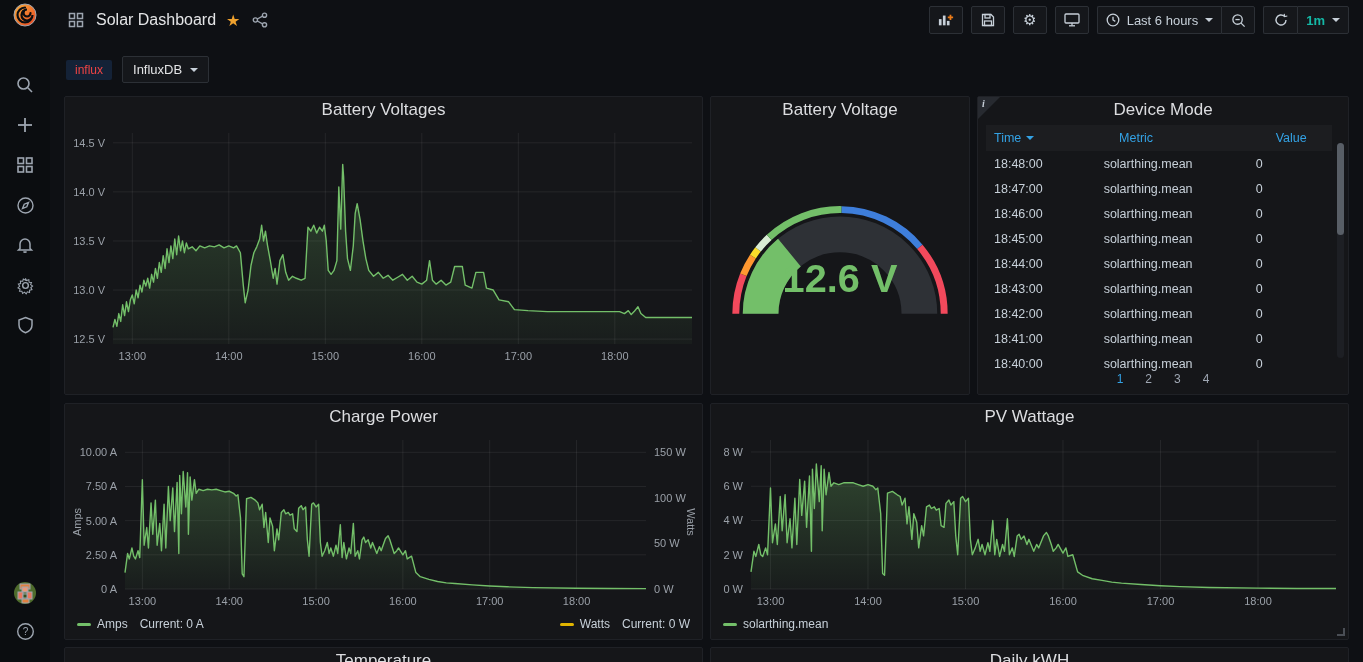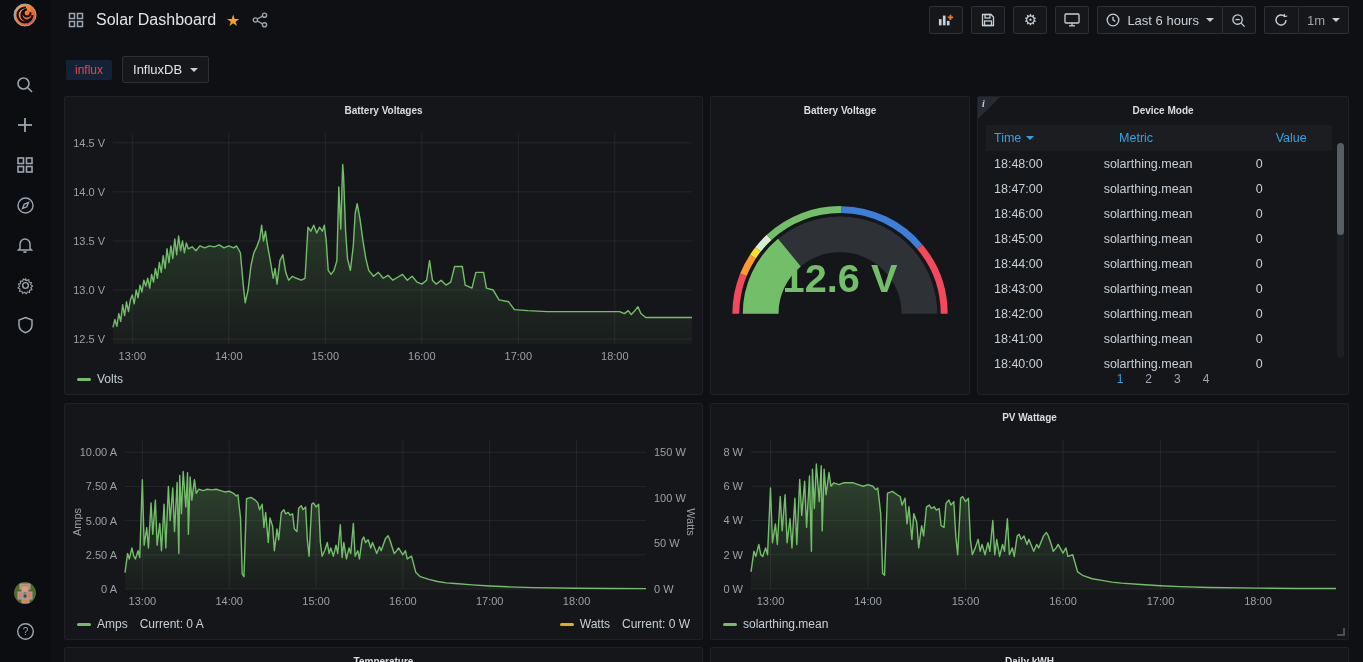--- a/index.html
+++ b/index.html
@@ -21,31 +21,31 @@
   .nav-left { display:flex; align-items:center; gap:10px; }
   .dash-title { font-size:16px; font-weight:500; color:#e3e4e6; }
   .star { color:#f0a22e; font-size:16px; cursor:pointer; }
   .nav-right { margin-left:auto; display:flex; align-items:center; gap:8px; }
   .tb-btn { height:28px; min-width:34px; padding:0 8px; background:#15171b; border:1px solid #2c3036; border-radius:2px;
     display:flex; align-items:center; justify-content:center; gap:7px; color:#c7d0d9; font-size:13px; cursor:pointer; }
   .tb-group { display:flex; }
   .tb-group .tb-btn { border-radius:0; border-right-width:0; }
   .tb-group .tb-btn:first-child { border-radius:2px 0 0 2px; }
   .tb-group .tb-btn:last-child { border-radius:0 2px 2px 0; border-right-width:1px; }
-  .orange { color:#a3a3a3; font-weight:400; }
+  .orange { color:#14b8a6; font-weight:700; }
   .caret { width:0; height:0; border-left:4px solid transparent; border-right:4px solid transparent; border-top:4px solid #c7d0d9; display:inline-block; }
 
   .subnav { position:relative; z-index:2; display:flex; align-items:center; gap:10px; padding:16px 0 0 16px; }
   .anno-tag { background:rgba(50,116,217,0.18); color:#ef4444; font-size:12px; padding:3px 9px; border-radius:2px; cursor:pointer; }
   .ds-dd { display:flex; align-items:center; gap:8px; background:#15171b; border:1px solid #2c3036; border-radius:2px; padding:5px 10px; font-size:13px; color:#e3e4e6; cursor:pointer; }
 
   
   .dash { position:absolute; inset:0; z-index:1; }
   .panel { position:absolute; background:#151619; border:1px solid #1f2126; border-radius:2px; }
-  .panel-title { height:26px; display:flex; align-items:center; justify-content:center; font-size:10px; font-weight:700; color:#dcdde0; cursor:pointer; }
+  .panel-title { height:26px; display:flex; align-items:center; justify-content:center; font-size:17px; font-weight:400; color:#dcdde0; cursor:pointer; }
 
   .plot-wrap { position:absolute; left:0; right:0; }
   .plot-area { position:absolute; }
   .plot-svg { position:absolute; inset:0; width:100%; height:100%; overflow:visible; }
   .gridline { stroke:rgba(255,255,255,0.07); stroke-width:1; vector-effect:non-scaling-stroke; }
   .ytick { position:absolute; right:calc(100% + 8px); font-size:11px; color:#9aa0a8; white-space:nowrap; transform:translateY(-50%); }
   .ytick-r { position:absolute; left:calc(100% + 8px); font-size:11px; color:#9aa0a8; white-space:nowrap; transform:translateY(-50%); }
   .xtick { position:absolute; top:calc(100% + 6px); font-size:11px; color:#9aa0a8; transform:translateX(-50%); white-space:nowrap; }
   .axis-title { position:absolute; font-size:11px; color:#9aa0a8; }
   .axis-title.left { left:6px; top:50%; transform:translate(-0%,-50%) rotate(180deg); writing-mode:vertical-rl; }
@@ -293,26 +293,20 @@
               <div class="ytick" style="top: 74.4186%;">13.0 V</div>
               <div class="ytick" style="top: 97.6744%; margin-left: 36px;">12.5 V</div>
               <div class="xtick" style="left: 3.33333%;">13:00</div>
               <div class="xtick" style="left: 20%;">14:00</div>
               <div class="xtick" style="left: 36.6667%;">15:00</div>
               <div class="xtick" style="left: 53.3333%;">16:00</div>
               <div class="xtick" style="left: 70%;">17:00</div>
               <div class="xtick" style="left: 86.6667%;">18:00</div>
             </div>
           </div>
-        <div class="legend">
-            <span class="leg-item">
-              <span class="leg-dash" style="background: rgb(115, 191, 105);"></span>
-              <span>Volts</span>
-            </span>
-          </div>
       </section>
 
       <section class="panel" style="left:660px;top:96px;width:260px;height:299px">
         <div class="panel-title">Battery Voltage</div>
         <svg id="gauge-svg" viewBox="0 0 260 170" style="position:absolute;left:0;top:60px;width:100%;">
             <path d="M 50.00 158.00 A 80 80 0 0 1 210.00 158.00" fill="none" stroke="#2e3136" stroke-width="36"></path>
             <path d="M 50.00 158.00 A 80 80 0 0 1 79.01 96.36" fill="none" stroke="#73bf69" stroke-width="36"></path>
             <path d="M 25.00 158.00 A 105 105 0 0 1 32.62 118.73" fill="none" stroke="#f2495c" stroke-width="7"></path>
             <path d="M 32.62 118.73 A 105 105 0 0 1 42.24 100.35" fill="none" stroke="#ff9830" stroke-width="7"></path>
             <path d="M 42.24 100.35 A 105 105 0 0 1 47.44 93.12" fill="none" stroke="#fade2a" stroke-width="7"></path>
@@ -392,20 +386,21 @@
         <div class="dm-scroll-thumb"></div>
         <div class="dm-pager" id="dm-pager">
             <span class="active">1</span>
             <span>2</span>
             <span>3</span>
             <span>4</span>
           </div>
       </section>
 
       <section class="panel" style="left:14px;top:403px;width:639px;height:237px">
+        <div class="panel-title">Charge Power</div>
         <span class="axis-title left">Amps</span>
         <span class="axis-title right">Watts</span>
         <div class="plot-wrap" style="top:26px;bottom:26px">
             <div class="plot-area" style="inset: 10px 56px 24px 60px;">
               <svg class="plot-svg" viewBox="0 0 1000 1000" preserveAspectRatio="none">
                 <line x1="0" x2="1000" y1="82.56880733944956" y2="82.56880733944956" class="gridline"></line>
                 <line x1="0" x2="1000" y1="311.9266055045872" y2="311.9266055045872" class="gridline"></line>
                 <line x1="0" x2="1000" y1="541.2844036697247" y2="541.2844036697247" class="gridline"></line>
                 <line x1="0" x2="1000" y1="770.6422018348624" y2="770.6422018348624" class="gridline"></line>
                 <line x1="0" x2="1000" y1="1000" y2="1000" class="gridline"></line>

